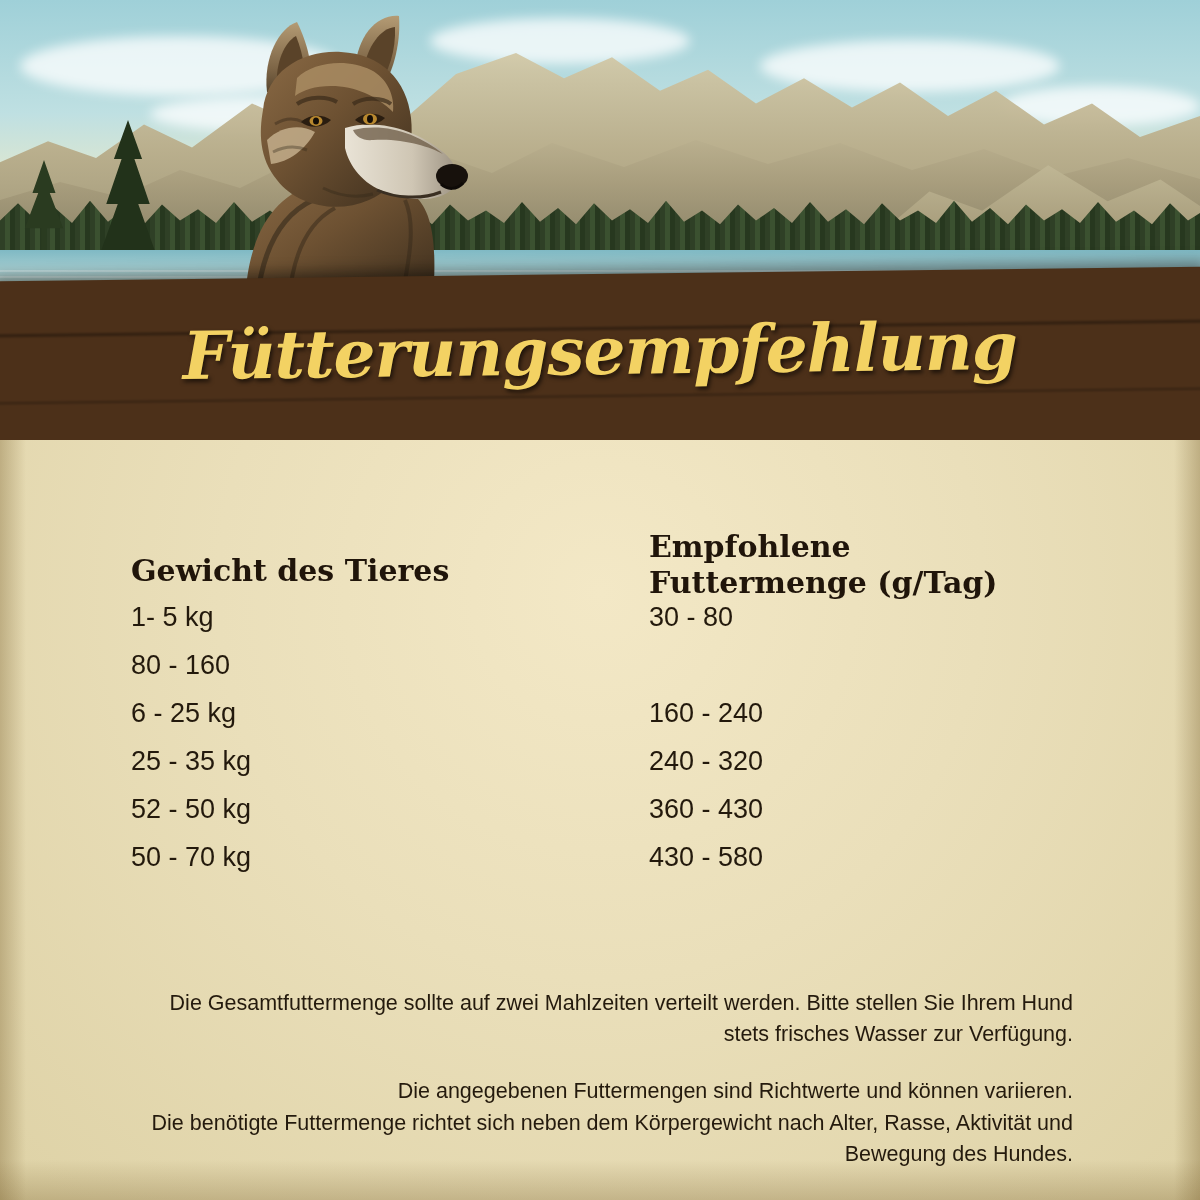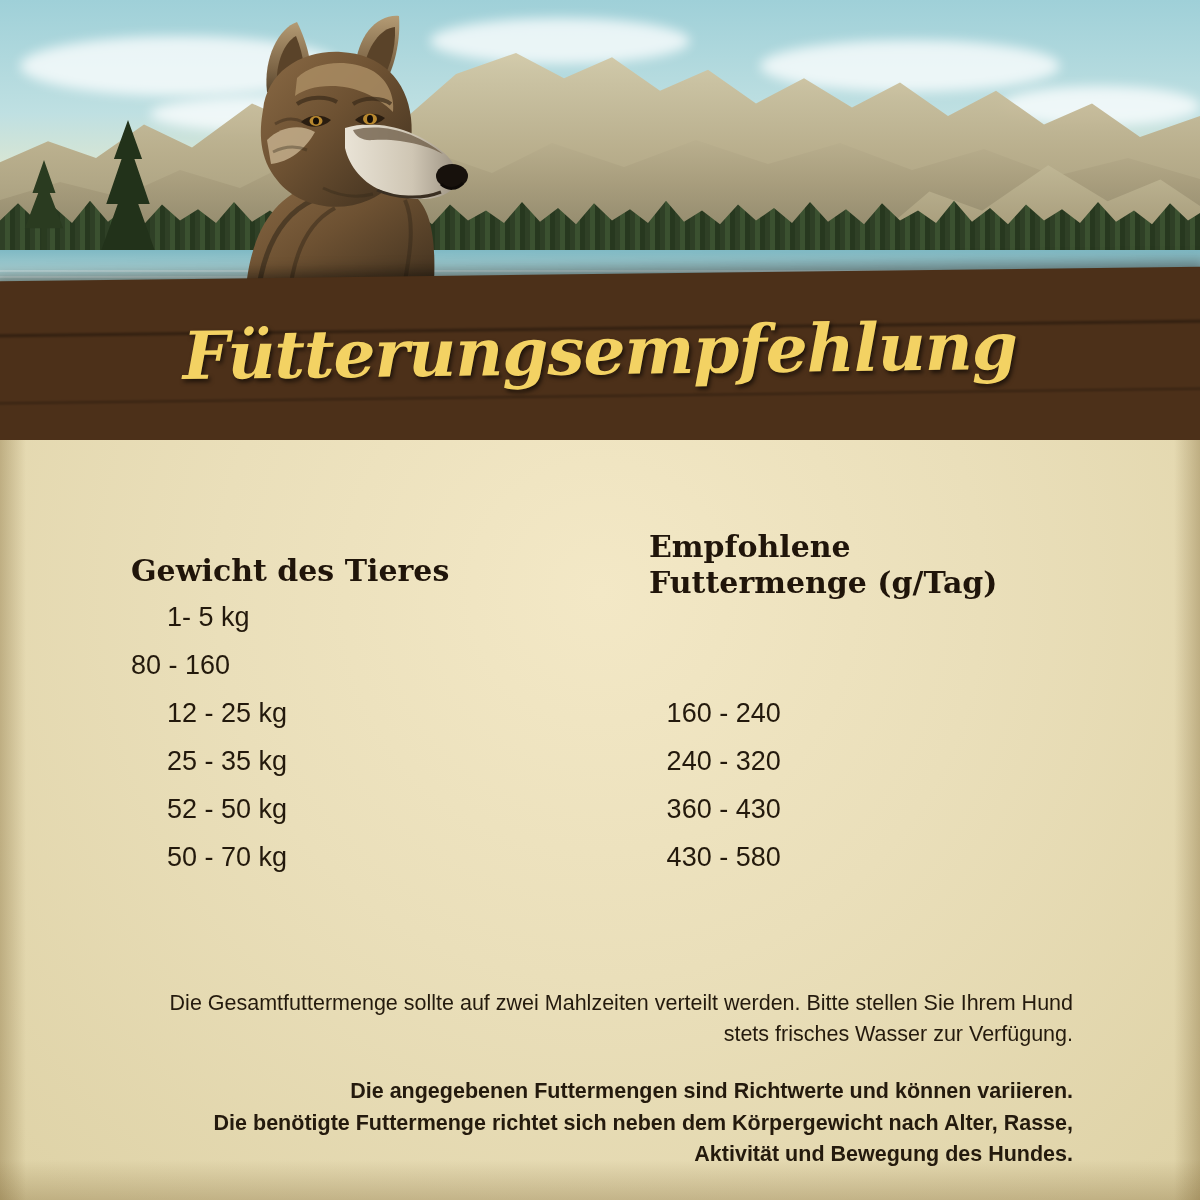--- a/index.html
+++ b/index.html
@@ -227,36 +227,36 @@
   .trow {
     display: flex;
     align-items: baseline;
     height: 48px;
   }
   .td {
     font-family: "Liberation Sans", sans-serif;
     font-size: 27px;
     color: #23190c;
   }
-  .td.col-a { width: 518px; margin-left: 36px; }
+  .td.col-a { width: 518px; }
   .td.col-b { width: 440px; }
 
   
   .notes {
     position: absolute;
     left: 133px;
     top: 548px;
     width: 940px;
     font-family: "Liberation Sans", sans-serif;
     font-size: 21.5px;
     line-height: 1.45;
     color: #241a0d;
   }
   .notes p { margin: 0 0 26px 0; text-align: right; }
-  .notes p:last-child { margin-bottom: 15px; font-weight: bold; }
+  .notes p:last-child { margin-bottom: 15px; }
   .nowrap-block { white-space: pre-line; }
 </style>
 </head>
 <body>
 
 <div class="page">
 
   <div class="scene">
     <div class="cloud c1"></div>
     <div class="cloud c2"></div>
@@ -358,26 +358,27 @@
       <div class="thead">
         <div class="th col-a">Gewicht des Tieres</div>
         <div class="th col-b">
           <div>Empfohlene</div>
           <div>Futtermenge (g/Tag)</div>
         </div>
       </div>
 
       <div class="trow">
         <div class="td col-a">1- 5 kg</div>
+        <div class="td col-b">30 - 80</div>
       </div>
       <div class="trow">
         <div class="td col-b">80 - 160</div>
       </div>
       <div class="trow">
-        <div class="td col-a">12 - 25 kg</div>
+        <div class="td col-a">6 - 25 kg</div>
         <div class="td col-b">160 - 240</div>
       </div>
       <div class="trow">
         <div class="td col-a">25 - 35 kg</div>
         <div class="td col-b">240 - 320</div>
       </div>
       <div class="trow">
         <div class="td col-a">52 - 50 kg</div>
         <div class="td col-b">360 - 430</div>
       </div>

